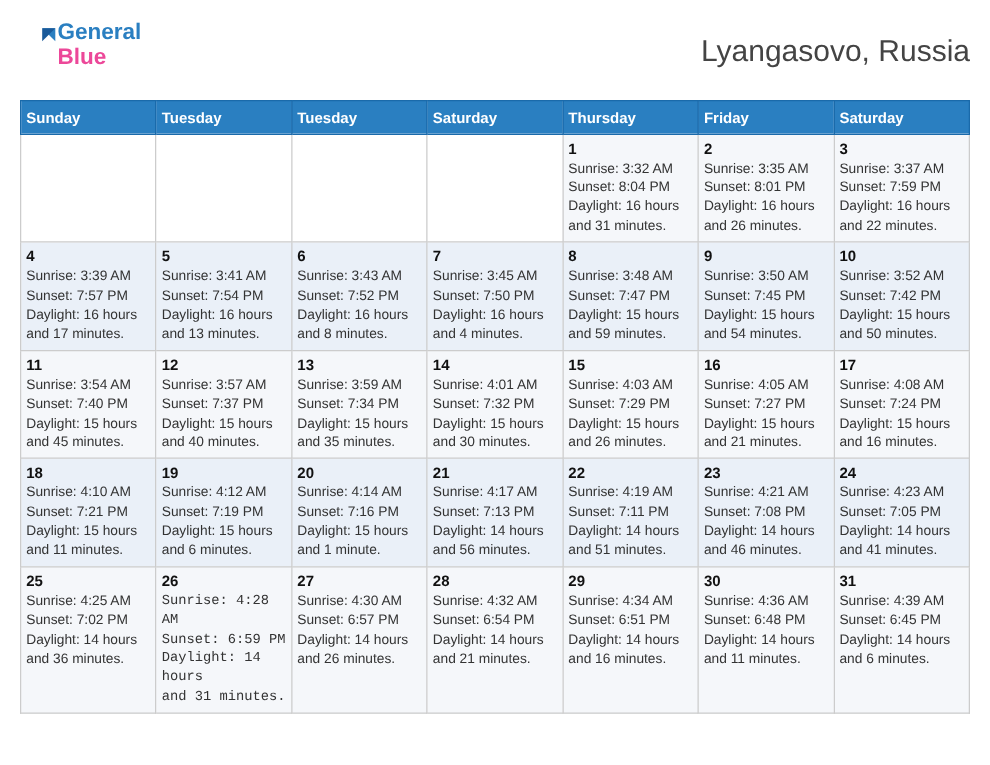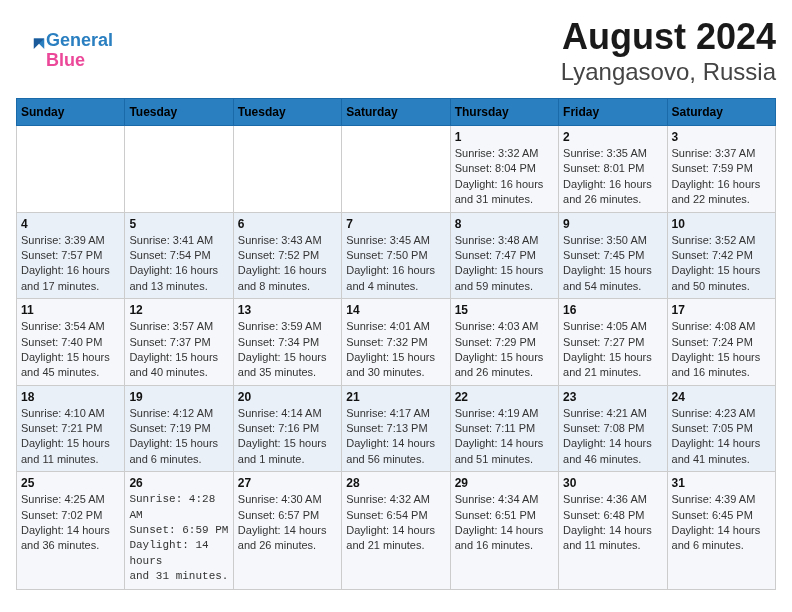--- a/index.html
+++ b/index.html
@@ -5,23 +5,23 @@
     * { margin: 0; padding: 0; box-sizing: border-box; }
     body {
       font-family: Arial, sans-serif;
       background: #fff;
       width: 792px;
       min-height: 612px;
       padding: 16px;
     }
     .header {
       display: flex;
-      align-items: center;
+      align-items: flex-end;
       justify-content: space-between;
-      margin-bottom: 12px;
+      margin-bottom: 24px;
     }
     .logo {
       display: flex;
       align-items: center;
     }
     .logo-text {
       font-size: 18px;
       font-weight: bold;
       color: #1a3a5c;
       line-height: 1.1;
@@ -47,21 +47,21 @@
       color: #444;
       font-weight: normal;
     }
     .calendar {
       width: 100%;
       border-collapse: collapse;
       font-size: 11px;
     }
     .calendar thead th {
       background: #2a7fc1;
-      color: #000000;
+      color: #ffffff;
       padding: 6px 4px;
       text-align: left;
       font-size: 12px;
       border: 1px solid #1a6aaa;
     }
     .calendar tbody td {
       border: 1px solid #ccc;
       vertical-align: top;
       padding: 4px;
       width: calc(100% / 7);
@@ -98,21 +98,20 @@
         <polygon points="18,4 30,4 30,16" fill="#2a7fc1"></polygon>
         <polygon points="18,4 30,4 18,16" fill="#1a5a9a"></polygon>
       </svg>
     </div>
     <div class="logo-text">
       <div><span>General</span></div>
       <div><span style="color:#ec4899">Blue</span></div>
     </div>
   </div>
   <div class="title-block">
-    <h1>August 2024</h1>
     <h2>Lyangasovo, Russia</h2>
   </div>
 </div>
 
 <table class="calendar">
   <thead>
     <tr>
     <th>Sunday</th>
         <th>Tuesday</th>
         <th>Tuesday</th>

